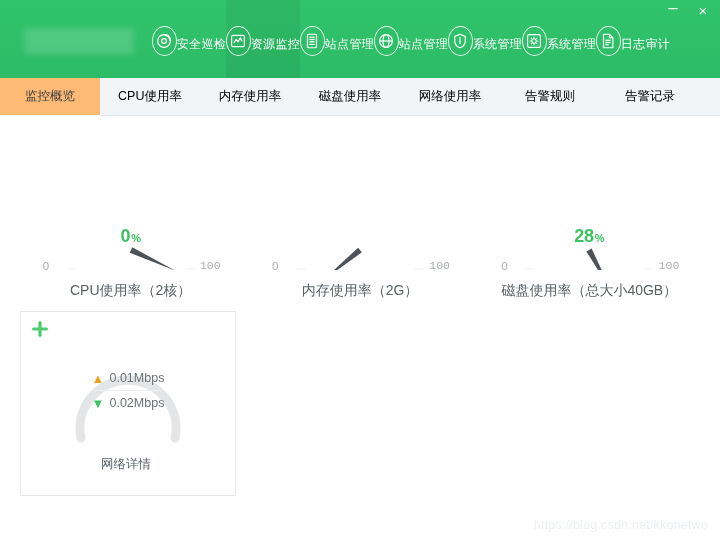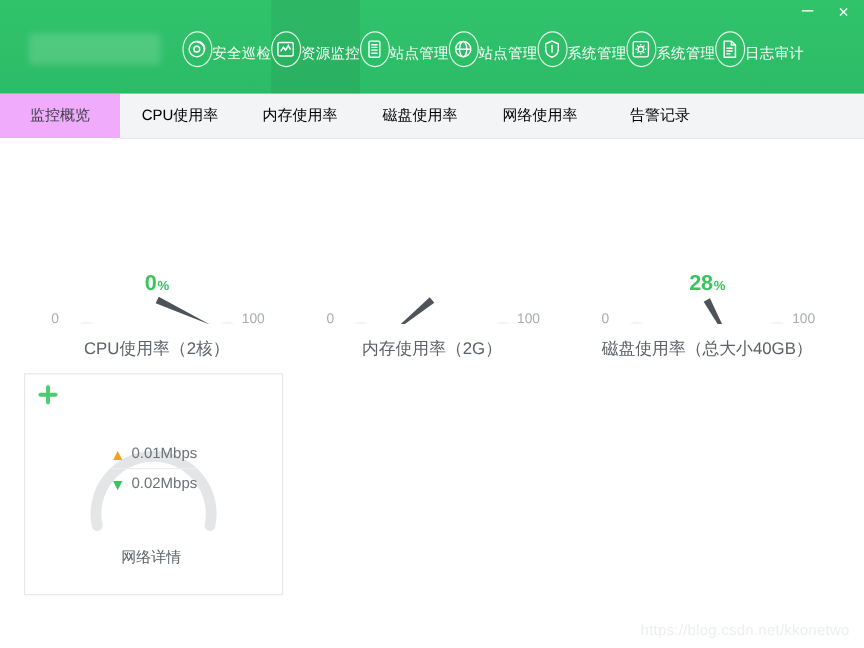--- a/index.html
+++ b/index.html
@@ -88,21 +88,21 @@
     padding: 0 18px;
     display: flex;
     align-items: center;
     justify-content: center;
     font-size: 12.5px;
     color: #000000;
     cursor: pointer;
     white-space: nowrap;
   }
   .tab.active {
-    background: #f0abfc;
+    background: #fdba74;
     color: #3b4045;
     border-bottom: 1px solid #ffffff;
     margin-bottom: -1px;
   }
 
   
   .content { position: relative; height: 424px; background: #fff; }
 
   .gauges {
     display: flex;
@@ -127,21 +127,21 @@
     letter-spacing: -0.3px;
   }
   .gauge-value .pct { font-size: 11px; font-weight: bold; margin-left: 1px; }
   .gauge-min, .gauge-max {
     position: absolute;
     bottom: -2px;
     font-size: 11.5px;
     color: #a9adb2;
   }
   .gauge-min { left: 2px; }
-  .gauge-max { right: 0px; }
+  .gauge-max { right: 0px; font-family: Liberation Mono, monospace; }
   .gauge-caption {
     margin-top: 12px;
     font-size: 14px;
     color: #5a6066;
     white-space: nowrap;
   }
 
   
   .net-card {
     position: absolute;
@@ -292,20 +292,21 @@
     <div class="win-btn">×</div>
   </div>
 </div>
 
 <div class="tabbar">
   <div class="tab active">监控概览</div>
   <div class="tab">CPU使用率</div>
   <div class="tab">内存使用率</div>
   <div class="tab">磁盘使用率</div>
   <div class="tab">网络使用率</div>
+  <div class="tab">告警规则</div>
   <div class="tab">告警记录</div>
 </div>
 
 <div class="content">
 
   <div class="gauges">
 
     <div class="gauge-cell">
       <div class="gauge-wrap">
         <svg width="180" height="112" viewBox="0 0 180 112">

